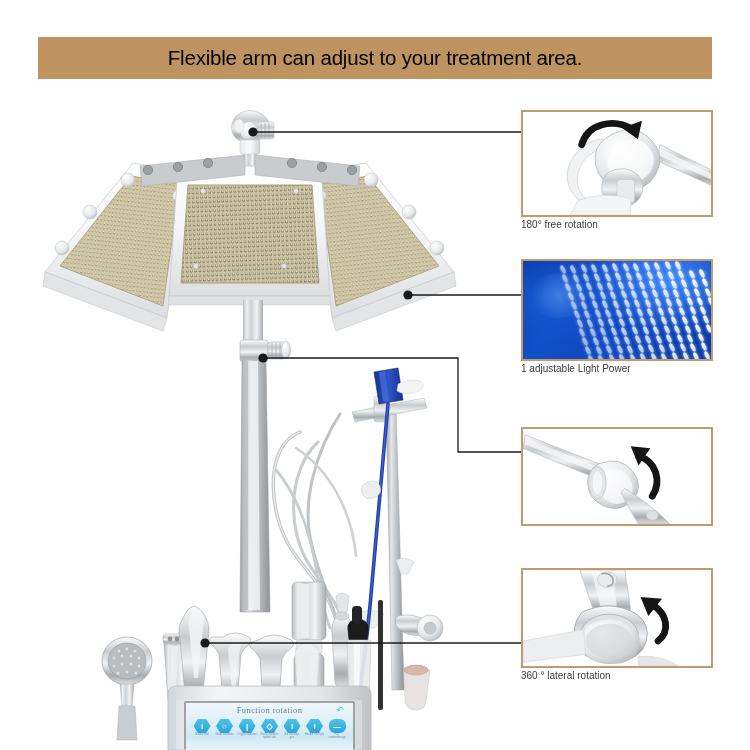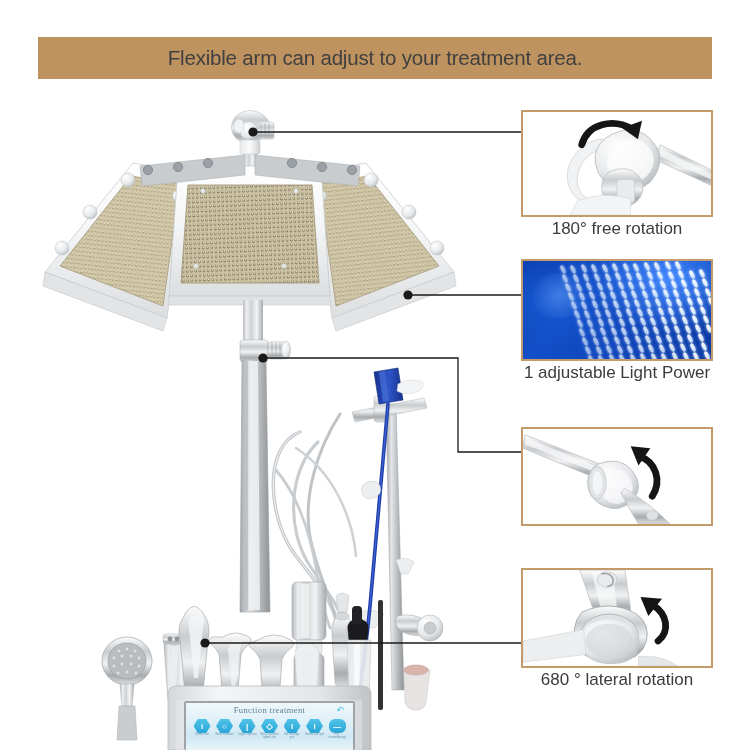--- a/index.html
+++ b/index.html
@@ -25,21 +25,21 @@
 
   
   .thumb-card{position:absolute;}
   .thumb-frame{
     position:absolute;left:0;top:0;
     border:2px solid #c29a6b;background:#ffffff;
     box-sizing:border-box;overflow:hidden;
   }
   .thumb-caption{
     position:absolute;left:0;width:100%;
-    text-align:center;color:#3b3b3b;font-size:17px;
+    text-align:left;color:#3b3b3b;font-size:10px;
     font-family:"Liberation Sans",sans-serif;white-space:nowrap;
   }
 
   
   .callout-svg{position:absolute;left:0;top:0;width:750px;height:750px;pointer-events:none;}
 
   
   .art{position:absolute;inset:0;width:100%;height:100%;}
 
   
@@ -368,21 +368,21 @@
     </g>
 
     <g>
       <path d="M168,694 q0,-8 9,-8 L362,686 q9,0 9,8 L371,750 L168,750 Z" fill="url(#bodyGrad)" stroke="#b7bbbe" stroke-width="0.8"></path>
       <path d="M176,700 L362,700 L362,750 L176,750 Z" fill="#e8eaec" opacity="0.5"></path>
       <rect x="184" y="701" width="171" height="49" rx="2" fill="#9fa3a6"></rect>
     </g>
   </svg>
 
   <div class="lcd">
-    <div class="lcd-title">Function  treatment</div>
+    <div class="lcd-title">Function  rotation</div>
     <div class="lcd-back">↶</div>
     <div class="lcd-icons">
       <div class="lcd-item">
         <div class="hexbtn">i</div>
         <div class="lcd-lbl">Bubble seal</div>
       </div>
       <div class="lcd-item">
         <div class="hexbtn">○</div>
         <div class="lcd-lbl">Water ionization</div>
       </div>
@@ -414,21 +414,21 @@
     <path id="co1" fill="none" stroke="#1a1a1a" stroke-width="1.3" d="M408,295 L521,295"></path>
     <path id="co2" fill="none" stroke="#1a1a1a" stroke-width="1.3" d="M263,358 L458,358 L458,452 L521,452"></path>
     <path id="co3" fill="none" stroke="#1a1a1a" stroke-width="1.3" d="M205,643 L521,643"></path>
     <circle id="cd0" r="4.6" fill="#1a1a1a" cx="253" cy="132"></circle>
     <circle id="cd1" r="4.6" fill="#1a1a1a" cx="408" cy="295"></circle>
     <circle id="cd2" r="4.6" fill="#1a1a1a" cx="263" cy="358"></circle>
     <circle id="cd3" r="4.6" fill="#1a1a1a" cx="205" cy="643"></circle>
   </svg>
 
   <div class="banner" style="background: rgb(191, 147, 95);">
-    <span class="banner-text" style="color: #404040;">Flexible arm can adjust to your treatment area.</span>
+    <span class="banner-text" style="color: #000000;">Flexible arm can adjust to your treatment area.</span>
   </div>
 
   <div class="thumb-card" id="card0" style="left: 0px; top: 0px; width: 750px; height: 750px; pointer-events: none;">
     <div class="thumb-frame" id="frame0" style="left: 521px; top: 110px; width: 192px; height: 107px; pointer-events: auto; border-color: rgb(194, 154, 107);">
       <svg class="art" viewBox="0 0 192 107" preserveAspectRatio="none">
         <rect width="192" height="107" fill="#ffffff"></rect>
         <path d="M140,34 L196,62 L196,78 L136,50 Z" fill="url(#chrome)" stroke="#c0c3c6" stroke-width="0.8"></path>
         <path d="M140,38 L192,64 L192,70 L140,46 Z" fill="#f6f7f7" opacity="0.8"></path>
         <path d="M63,95 C44,86 40,62 52,46 C60,34 72,28 82,28 L82,38 C72,40 62,48 58,58 C52,72 56,86 70,93 Z" fill="#f1f2f3" stroke="#cfd2d4" stroke-width="0.8"></path>
         <path d="M86,26 q26,-16 44,2 q16,16 6,36 q-10,20 -34,16 q-24,-4 -28,-26 q-3,-18 12,-28 z" fill="url(#knobG)" stroke="#b9bdc0" stroke-width="0.9"></path>
@@ -629,16 +629,16 @@
         <ellipse cx="88" cy="70" rx="30" ry="24" fill="#dfe2e4" stroke="#a9adb0" stroke-width="0.8"></ellipse>
         <path d="M66,58 q24,-14 46,2 q10,8 6,22 q-6,16 -28,16 q-22,0 -28,-14 q-6,-16 4,-26 z" fill="url(#knobG)"></path>
         <ellipse cx="88" cy="74" rx="24" ry="18" fill="#cfd2d5" opacity="0.55"></ellipse>
         <path d="M0,74 L62,62 L64,88 L0,96 Z" fill="#eceef0" stroke="#d0d3d6" stroke-width="0.6"></path>
         <path d="M118,90 q24,-2 40,10 L118,100 Z" fill="#e4e6e8" stroke="#c9cccf" stroke-width="0.5"></path>
 
         <path d="M132,36 C148,46 150,64 138,74" fill="none" stroke="#151515" stroke-width="7" stroke-linecap="round"></path>
         <path d="M120,28 L142,30 L128,48 Z" fill="#151515"></path>
       </svg>
     </div>
-    <div class="thumb-caption" id="cap3" style="left: 521px; width: 192px; top: 670px; color: rgb(59, 59, 59);">680 ° lateral rotation</div>
+    <div class="thumb-caption" id="cap3" style="left: 521px; width: 192px; top: 670px; color: rgb(59, 59, 59);">360 ° lateral rotation</div>
   </div>
 
 </div>
 
 </body></html>

